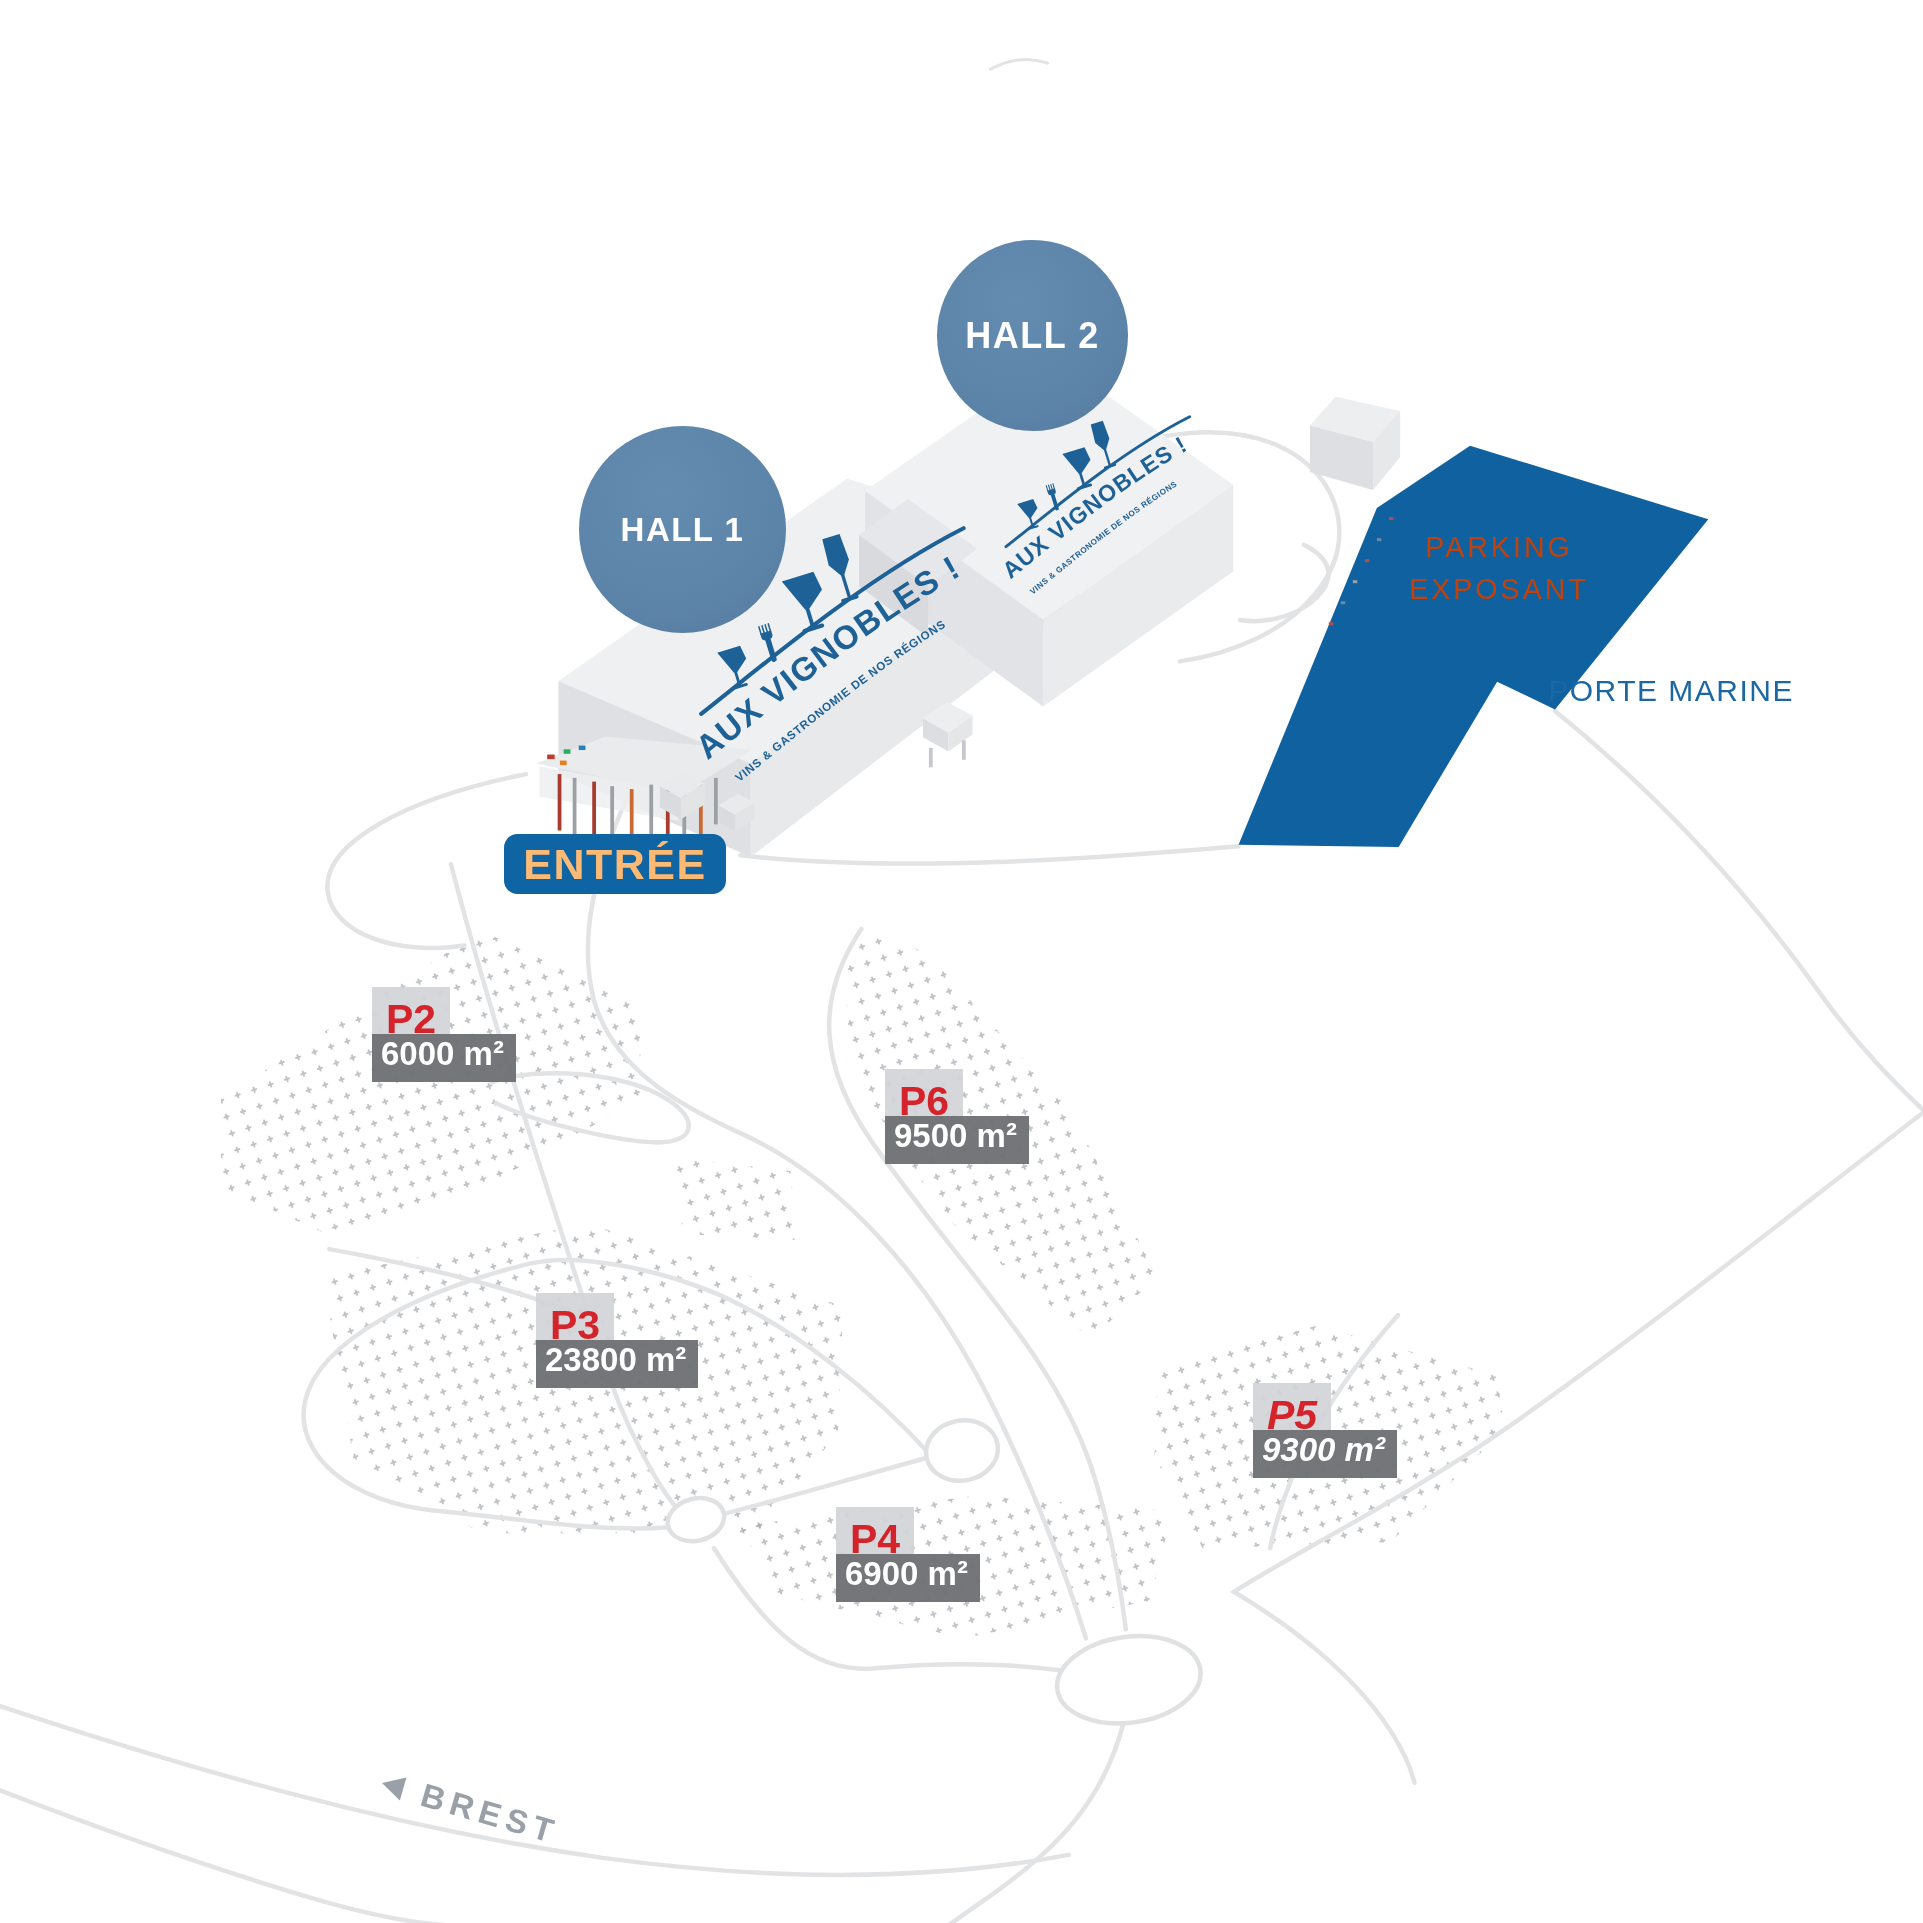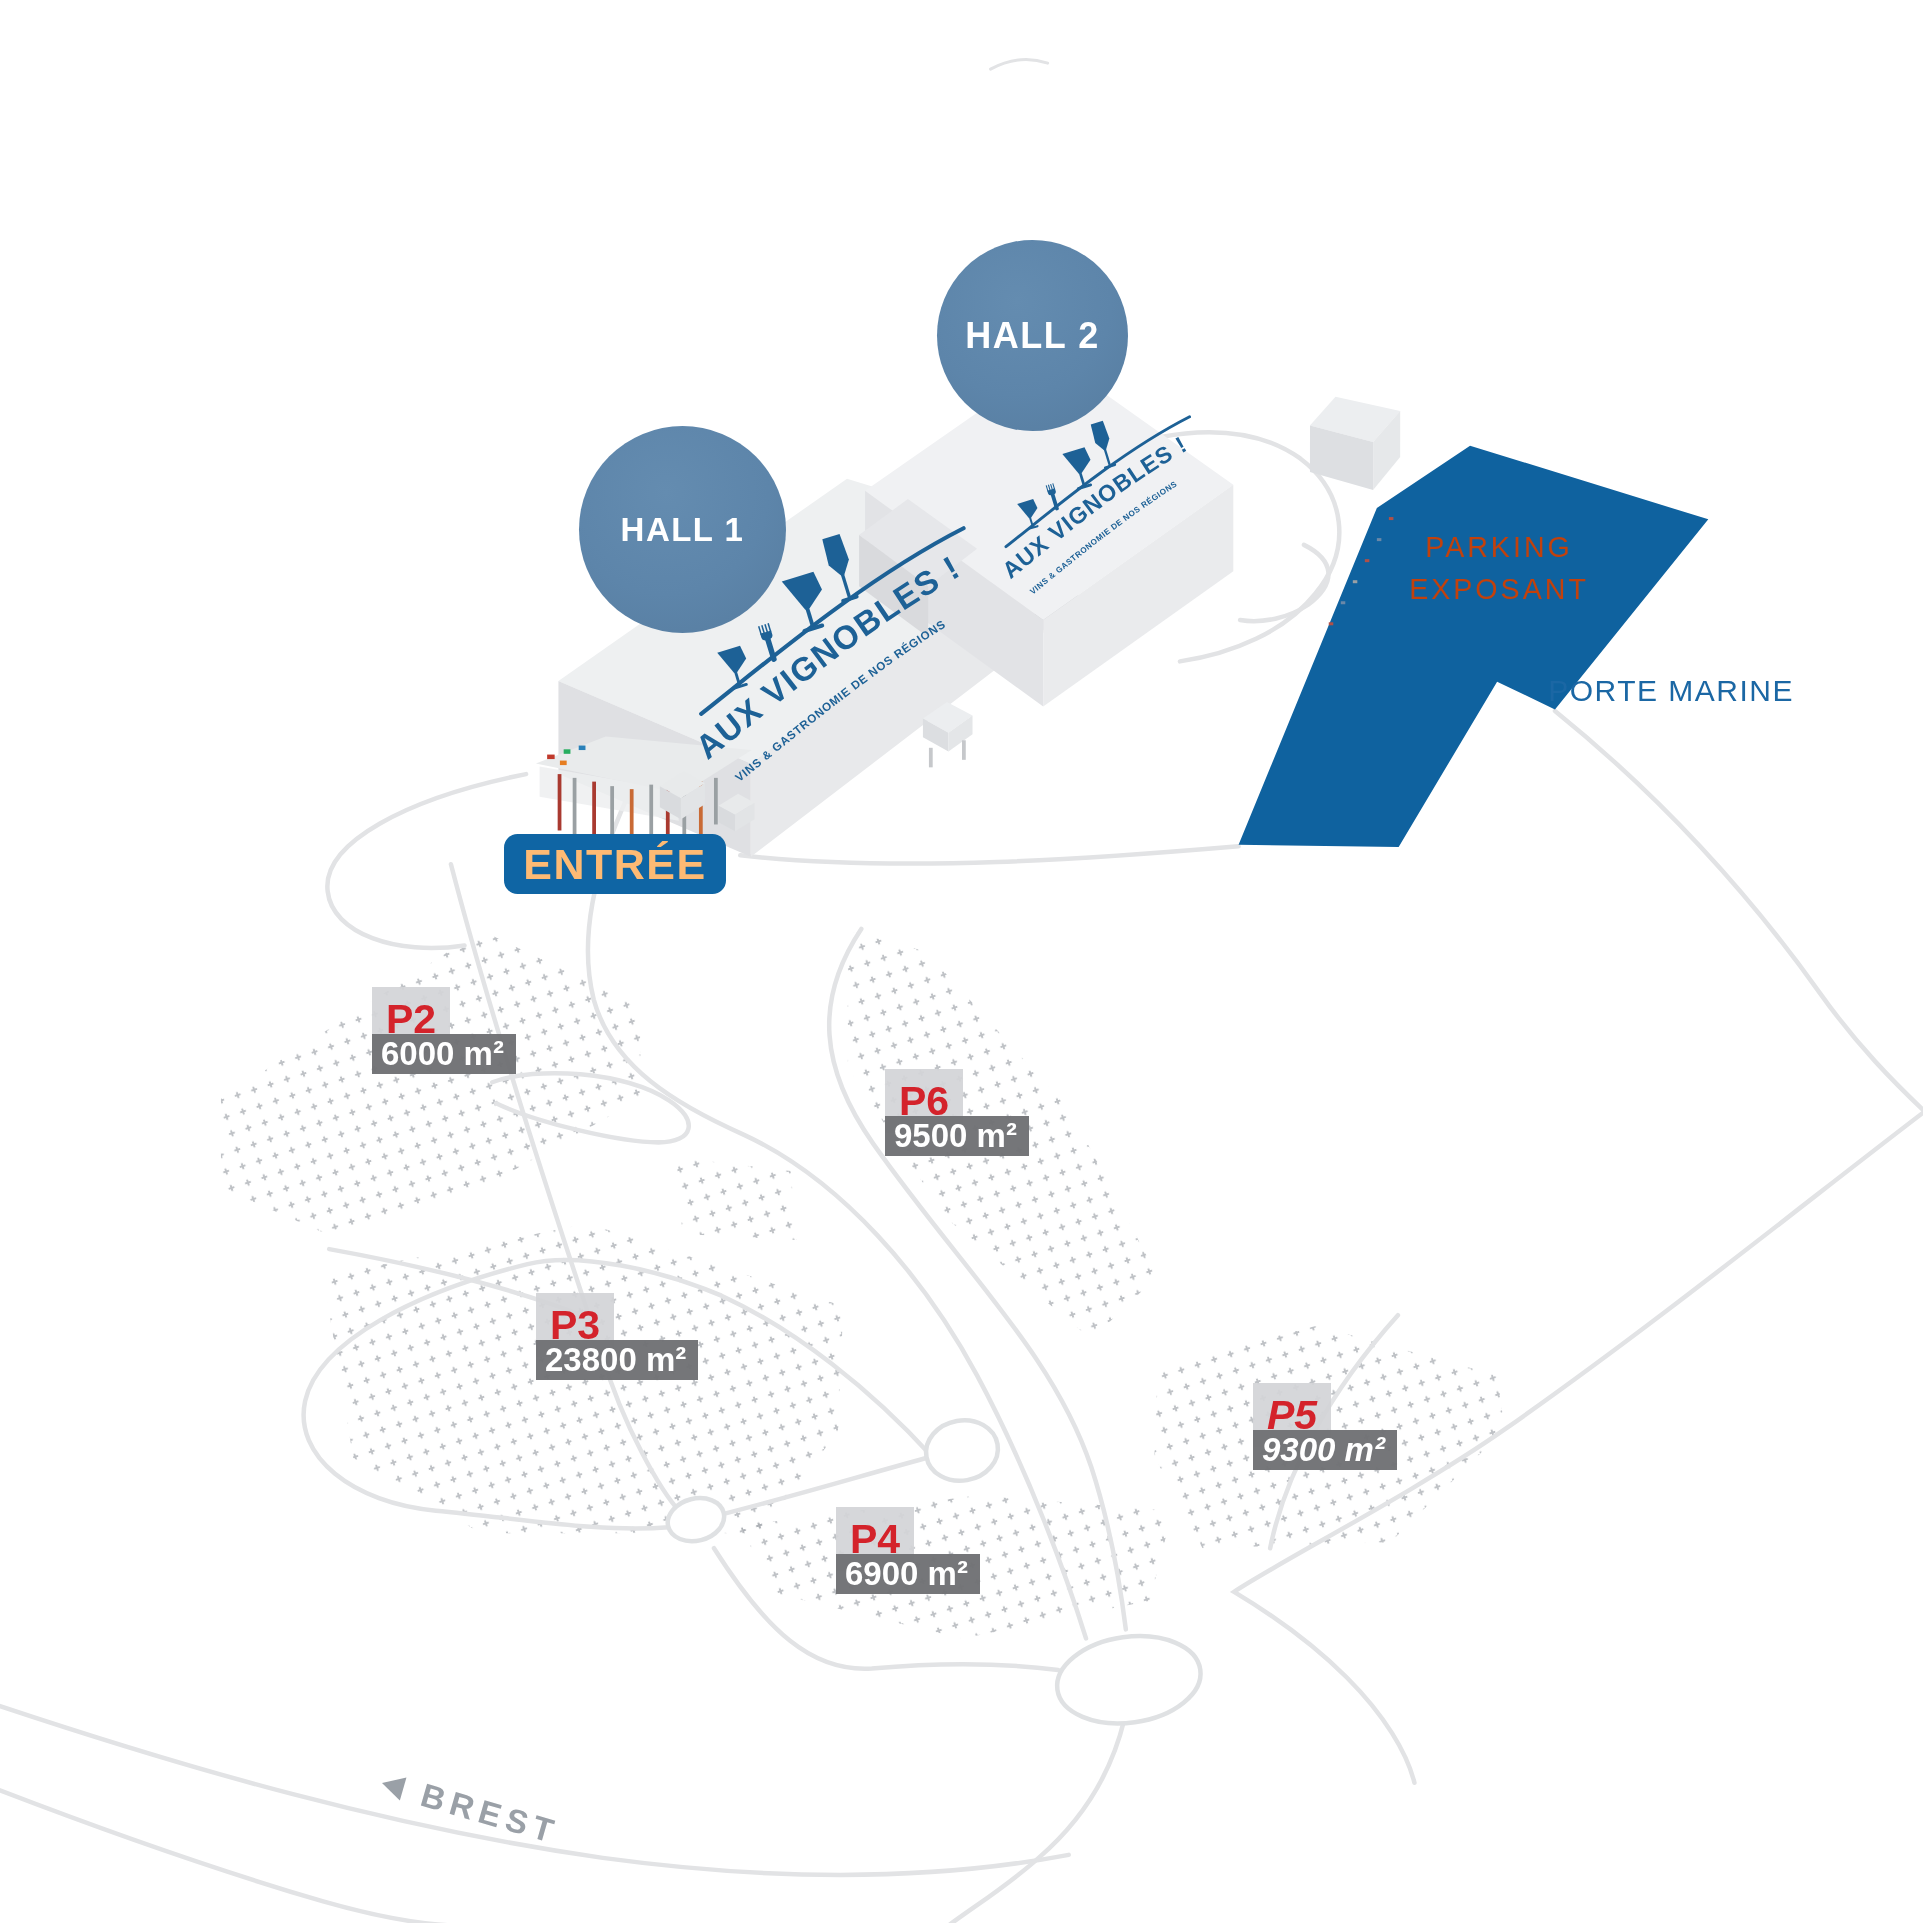--- a/index.html
+++ b/index.html
@@ -43,21 +43,21 @@
   
   .plabel{position:absolute;}
   .plabel .pbox{
     width:78px;height:64px;background:rgba(211,212,215,0.93);
     display:flex;align-items:center;justify-content:center;
     color:#d4232b;font-weight:bold;font-size:41px;
   }
   .plabel .abox{
     position:absolute;left:0;top:47px;height:40px;background:rgba(111,112,116,0.96);
     display:flex;align-items:center;color:#ffffff;font-weight:bold;font-size:33px;
-    padding:0 12px 0 9px;white-space:nowrap;
+    padding:0 12px 8px 9px;white-space:nowrap;
   }
   .pl-p2{left:372px;top:987px;}
   .pl-p6{left:885px;top:1069px;}
   .pl-p3{left:536px;top:1293px;}
   .pl-p5{left:1253px;top:1383px;font-style:italic;}
   .pl-p4{left:836px;top:1507px;}
 
   
   .brest-sign{
     position:absolute;left:382px;top:1764px;display:flex;align-items:center;gap:19.5px;

